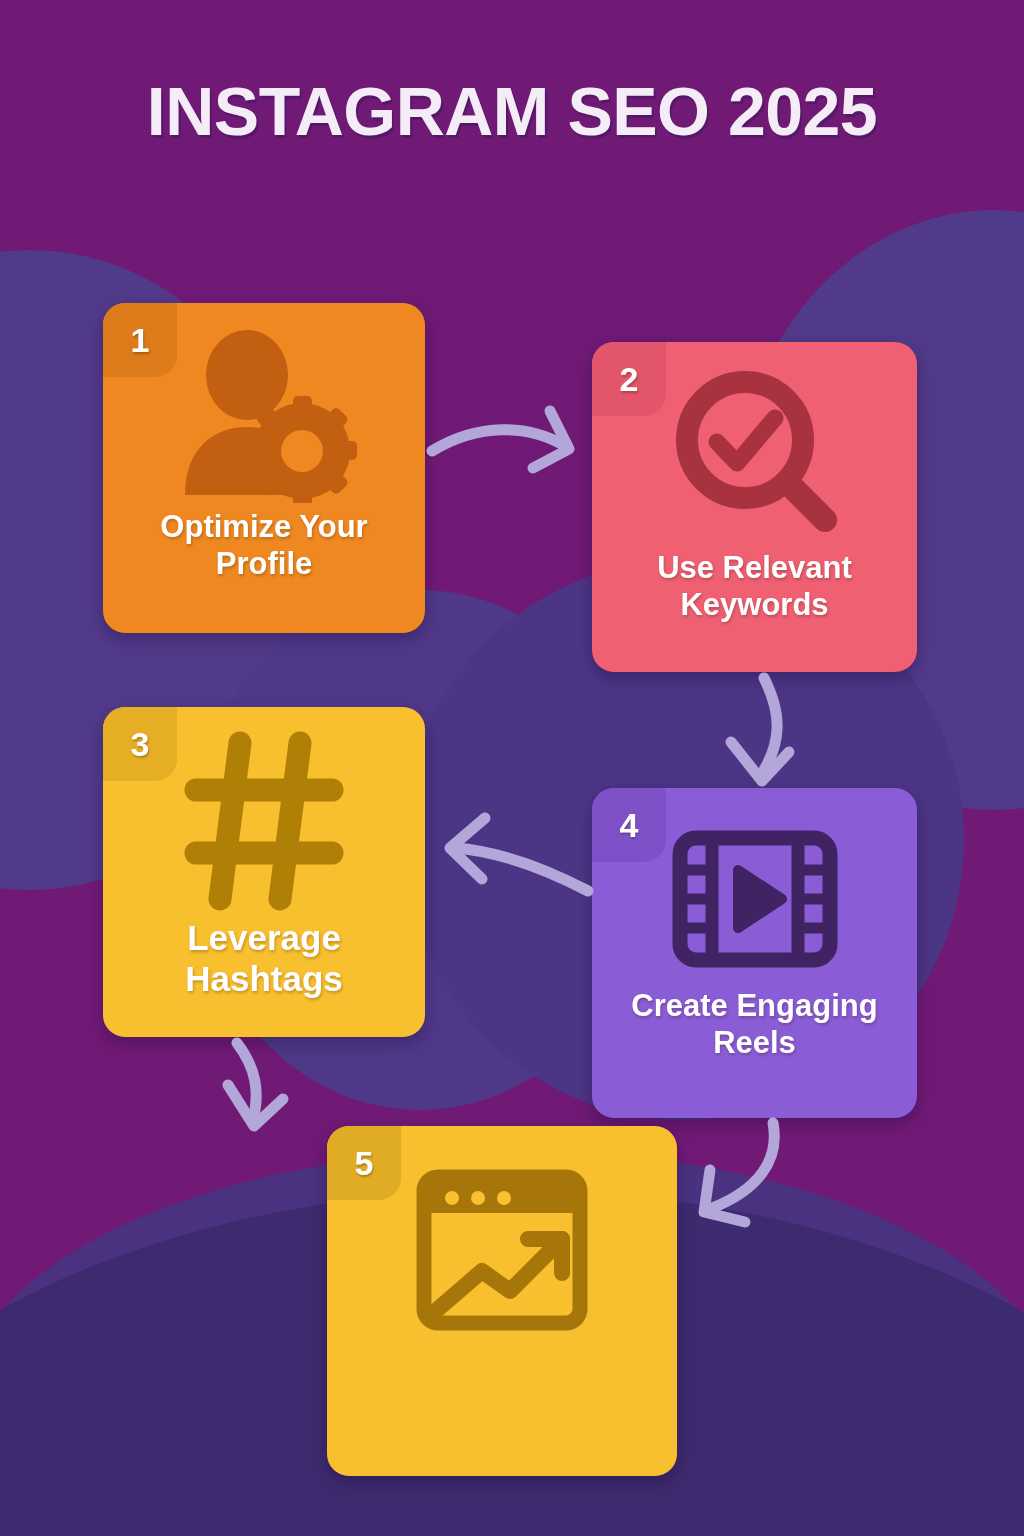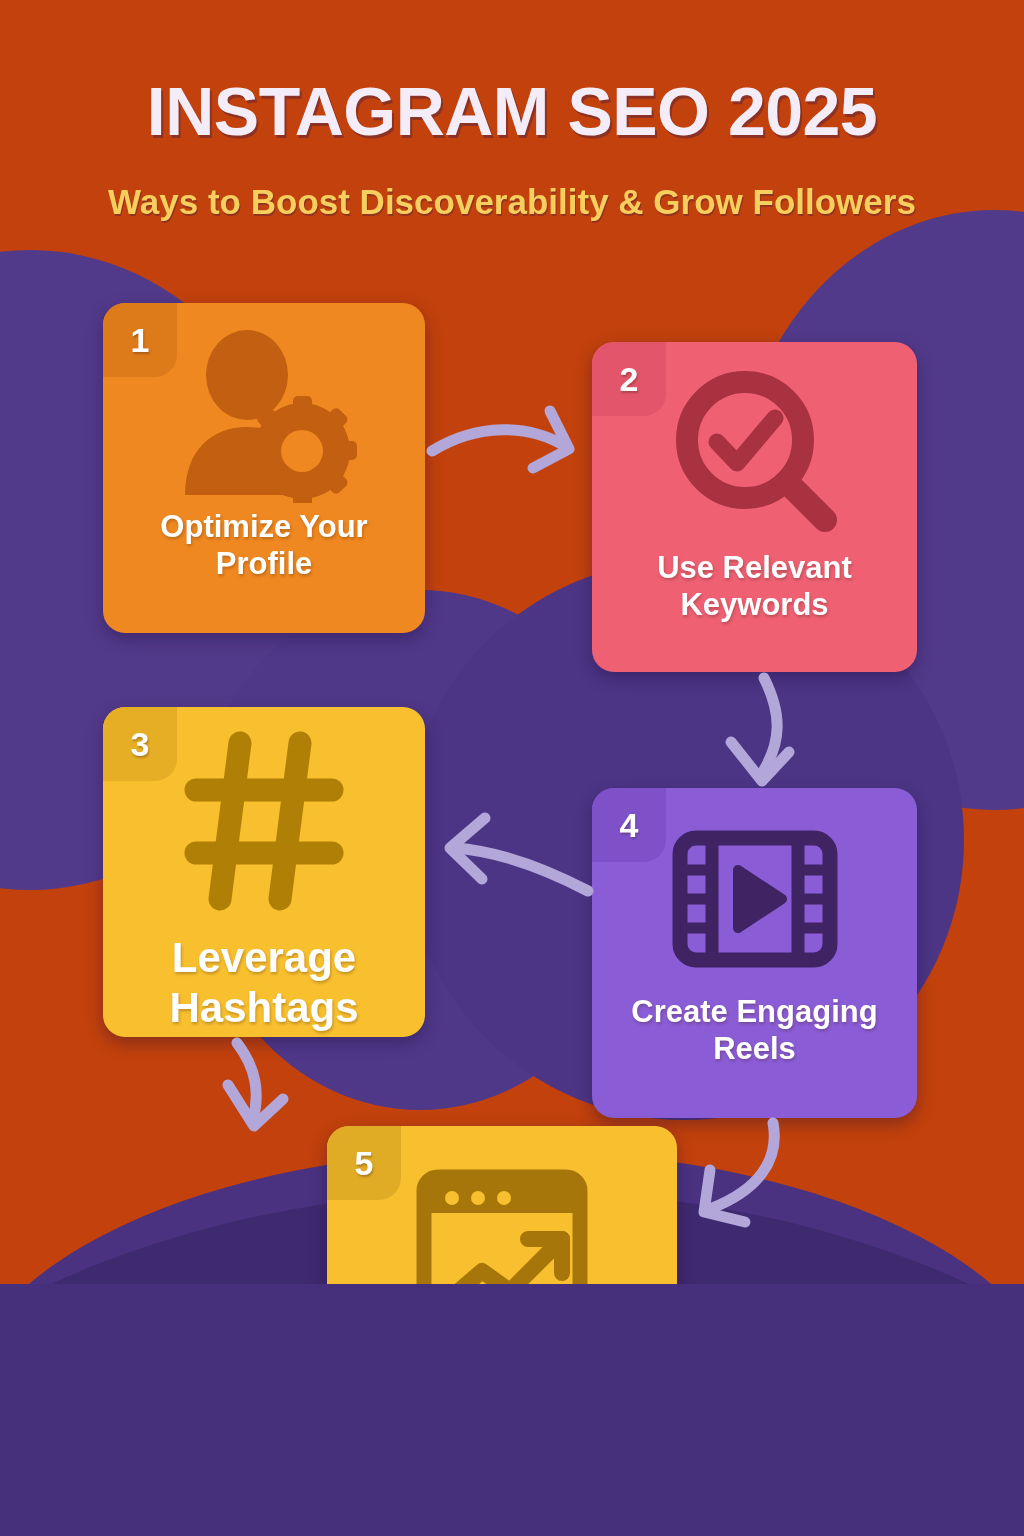--- a/index.html
+++ b/index.html
@@ -2,22 +2,22 @@
 <html><head>
 <meta charset="utf-8">
 <style>
   * { margin:0; padding:0; box-sizing:border-box; }
   html,body{
     width:1024px; height:1536px; overflow:hidden;
     font-family:"Liberation Sans", sans-serif;
     background:#46307c;
   }
   #poster{
-    position:relative; width:1024px; height:1284px;
-    background:#c2410c; overflow:hidden;
+    position:relative; width:1024px; height:1536px;
+    background:#701a75; overflow:hidden;
   }
   
   .bg-layer{ position:absolute; inset:0; overflow:hidden; }
   .blob{ position:absolute; border-radius:50%; }
   .blob-a{ width:560px; height:640px; left:-250px; top:250px;
            background:#523a8a; }
   .blob-b{ width:520px; height:600px; right:-230px; top:210px;
            background:#523a8a; }
   .blob-c{ width:460px; height:520px; left:190px; top:590px;
            background:#503889; }
@@ -73,26 +73,26 @@
   #card1 .card-label{ font-size:31px; margin-top:6px; }
 
   #card2{ left:592px; top:342px; width:325px; height:330px; background:#ef6073; }
   #card2 .badge{ background:#e2556a; }
   #card2 .icon-wrap{ margin-top:26px; height:180px; }
   #card2 .card-label{ font-size:31px; margin-top:2px; }
 
   #card3{ left:103px; top:707px; width:322px; height:330px; background:#f8bf2e; }
   #card3 .badge{ background:#e5ae24; }
   #card3 .icon-wrap{ margin-top:20px; height:186px; }
-  #card3 .card-label{ font-size:42px; margin-top:20px; }
+  #card3 .card-label{ font-size:35px; margin-top:4px; }
 
   #card4{ left:592px; top:788px; width:325px; height:330px; background:#8a5cd6; }
   #card4 .badge{ background:#7e51c9; }
   #card4 .icon-wrap{ margin-top:26px; height:170px; }
-  #card4 .card-label{ font-size:31px; margin-top:10px; }
+  #card4 .card-label{ font-size:31px; margin-top:4px; }
 
   #card5{ left:327px; top:1126px; width:350px; height:350px; background:#f8c02f; }
   #card5 .badge{ background:#e0ac26; }
   #card5 .icon-wrap{ margin-top:30px; height:190px; }
   #card5 .card-label{ font-size:31px; margin-top:10px; }
 
   
   #arrows{ position:absolute; inset:0; pointer-events:none; }
 </style>
 </head>
@@ -103,21 +103,20 @@
   <div class="bg-layer">
     <div class="blob blob-a"></div>
     <div class="blob blob-b"></div>
     <div class="blob blob-c"></div>
     <div class="blob blob-d"></div>
     <div class="blob blob-f"></div>
     <div class="blob blob-e"></div>
   </div>
 
   <div class="title">INSTAGRAM SEO 2025</div>
-  <div class="subtitle">Ways to Boost Discoverability &amp; Grow Followers</div>
 
   <div class="card" id="card1">
     <div class="badge">1</div>
     <div class="icon-wrap">
       <svg width="190" height="176" viewBox="0 0 190 176">
         <ellipse cx="78" cy="48" rx="41" ry="45" fill="#c25f10"></ellipse>
         <path d="M16 168 C16 122 44 100 78 100 C112 100 140 122 140 168 Z" fill="#c25f10"></path>
         <g fill="#c25f10">
           <circle cx="133" cy="124" r="48"></circle>
         </g>

